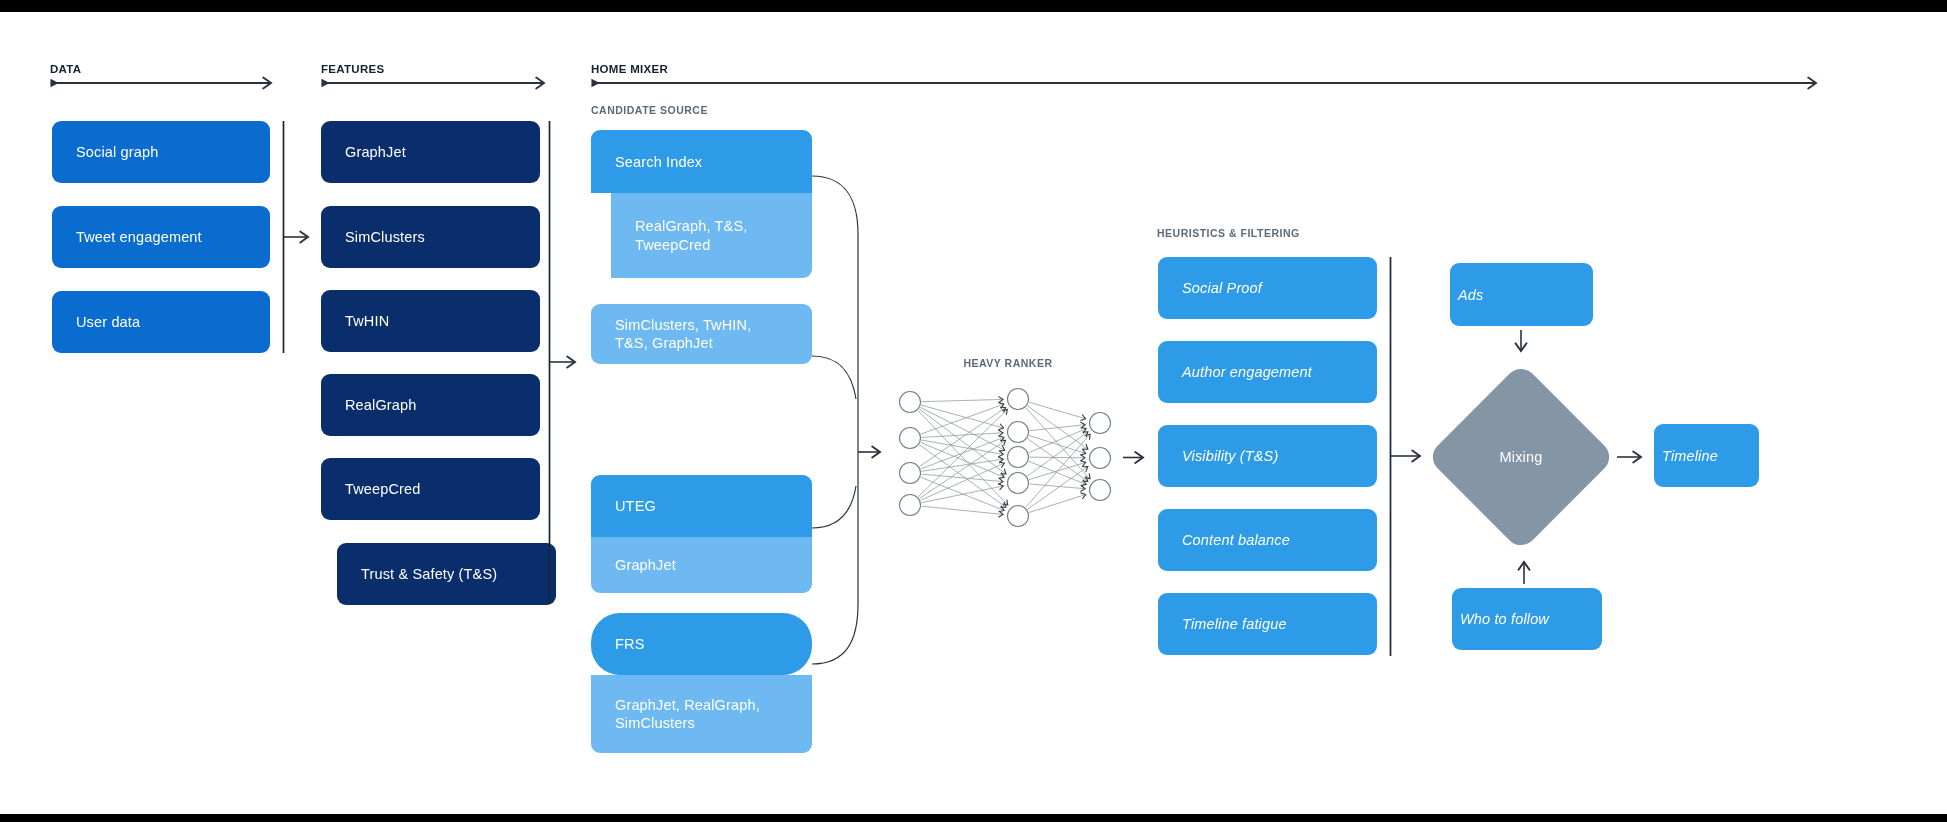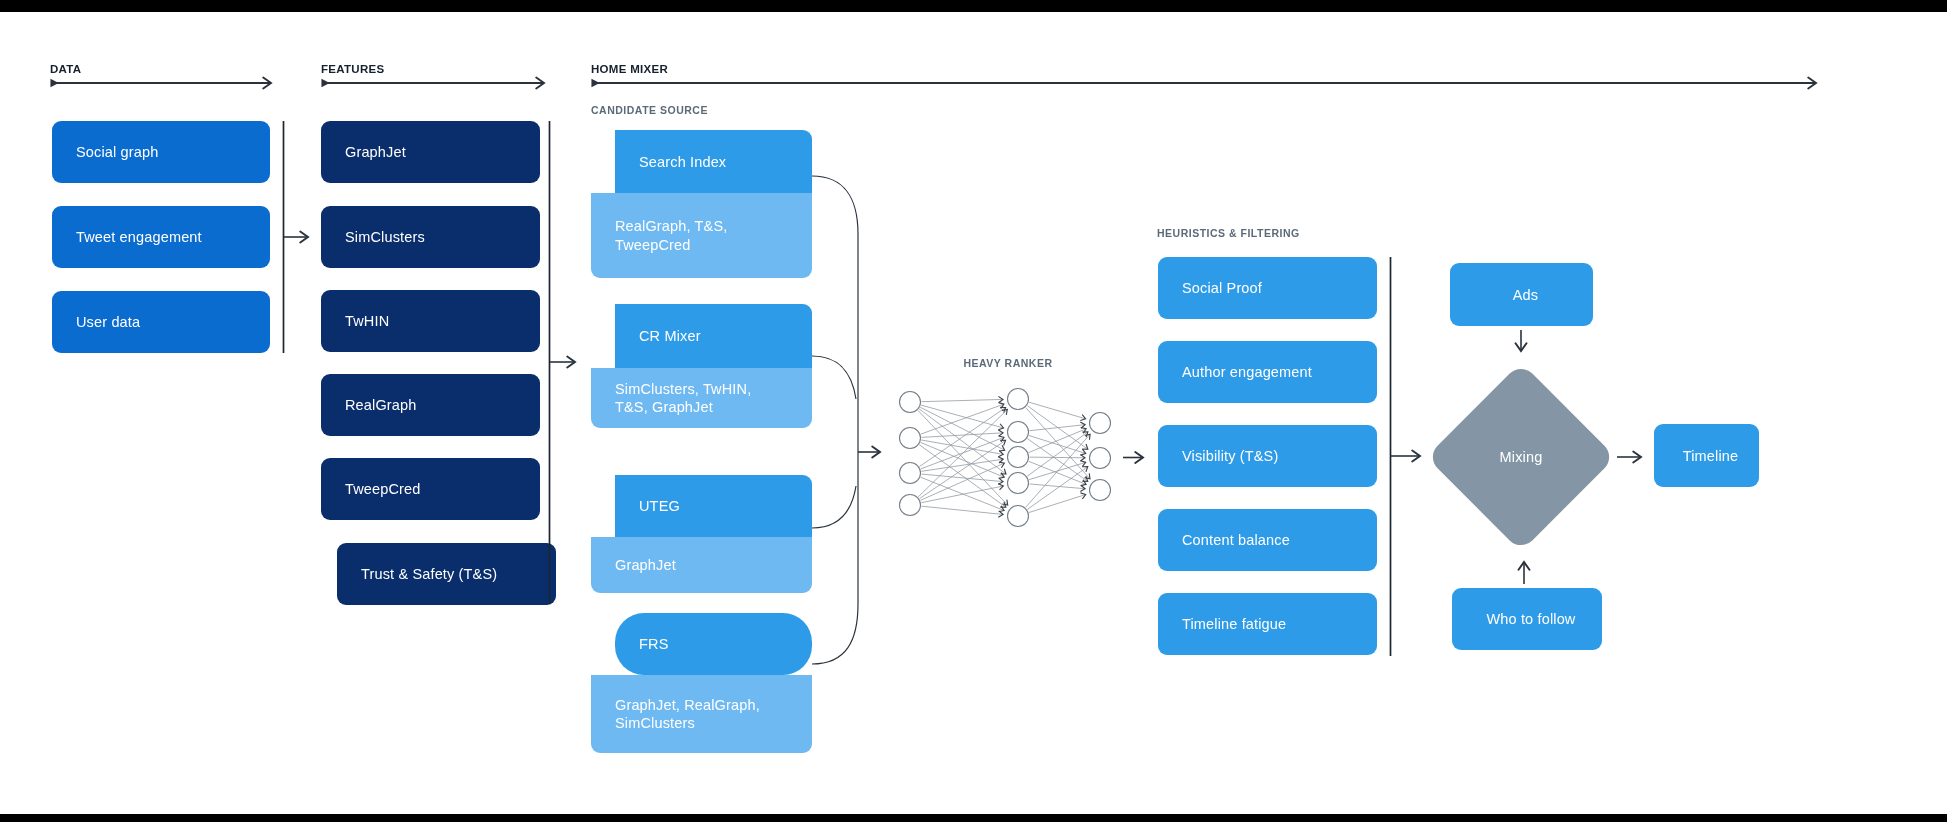--- a/index.html
+++ b/index.html
@@ -17,32 +17,32 @@
   .sub-label{
     position:absolute;font-size:10.5px;font-weight:600;color:#5B6A79;
     letter-spacing:.5px;line-height:1;white-space:nowrap;
   }
   .bx{
     position:absolute;border-radius:9px;color:#fff;
     display:flex;align-items:center;
     font-size:14.5px;font-weight:500;letter-spacing:.15px;
     padding-left:24px;box-sizing:border-box;white-space:nowrap;
   }
-  .bx.center{justify-content:center;padding-left:8px;}
+  .bx.center{justify-content:flex-start;padding-left:8px;}
   .bx-data{background:var(--data_box,#0B6CD0);}
   .bx-feat{background:var(--features_box,#0A2E6B);}
-  .bx-bright{background:var(--filter_box,#2E9BE8);}
+  .bx-bright{background:var(--filter_box,#2E9BE8);font-style:italic;}
   .cand{
     position:absolute;border-radius:9px;overflow:hidden;
     display:flex;flex-direction:column;color:#fff;
     font-size:14.5px;font-weight:500;letter-spacing:.15px;
   }
   .cand .hd{
     background:var(--candidate_header,#2E9BE8);
-    display:flex;align-items:center;padding-left:24px;box-sizing:border-box;margin-left:24px;
+    display:flex;align-items:center;padding-left:24px;box-sizing:border-box;
   }
   .cand .bd{
     background:var(--candidate_body,#6FB9F2);
     display:flex;align-items:center;padding:0 30px 0 24px;box-sizing:border-box;
     line-height:1.25;
   }
   .diamond{
     position:absolute;left:1454px;top:390px;width:134px;height:134px;
     background:var(--diamond,#8496A5);transform:rotate(45deg);border-radius:16px;
   }
@@ -93,28 +93,25 @@
     <span>TweepCred</span>
   </div>
 <div class="bx bx-feat" style="left:321px;top:543px;width:219px;height:62px;margin-left:16px;">
     <span>Trust &amp; Safety (T&amp;S)</span>
   </div>
 
 <div class="cand" style="left:591px;top:130px;width:221px;">
   <div class="hd" style="height:63px;">
       <span>Search Index</span>
     </div>
-  <div class="bd" style="height:85px;">
+  <div class="bd" style="height:85px;margin-left:20px;">
       <span>RealGraph, T&amp;S, TweepCred</span>
     </div>
 </div>
 <div class="cand" style="left:591px;top:304px;width:221px;">
-  <div class="hd" style="height:64px;">
-      <span>CR Mixer</span>
-    </div>
   <div class="bd" style="height:60px;">
       <span>SimClusters, TwHIN, T&amp;S, GraphJet</span>
     </div>
 </div>
 <div class="cand" style="left:591px;top:475px;width:221px;">
   <div class="hd" style="height:62px;padding-left:24px;">
       <span>UTEG</span>
     </div>
   <div class="bd" style="height:56px;">
       <span>GraphJet</span>

